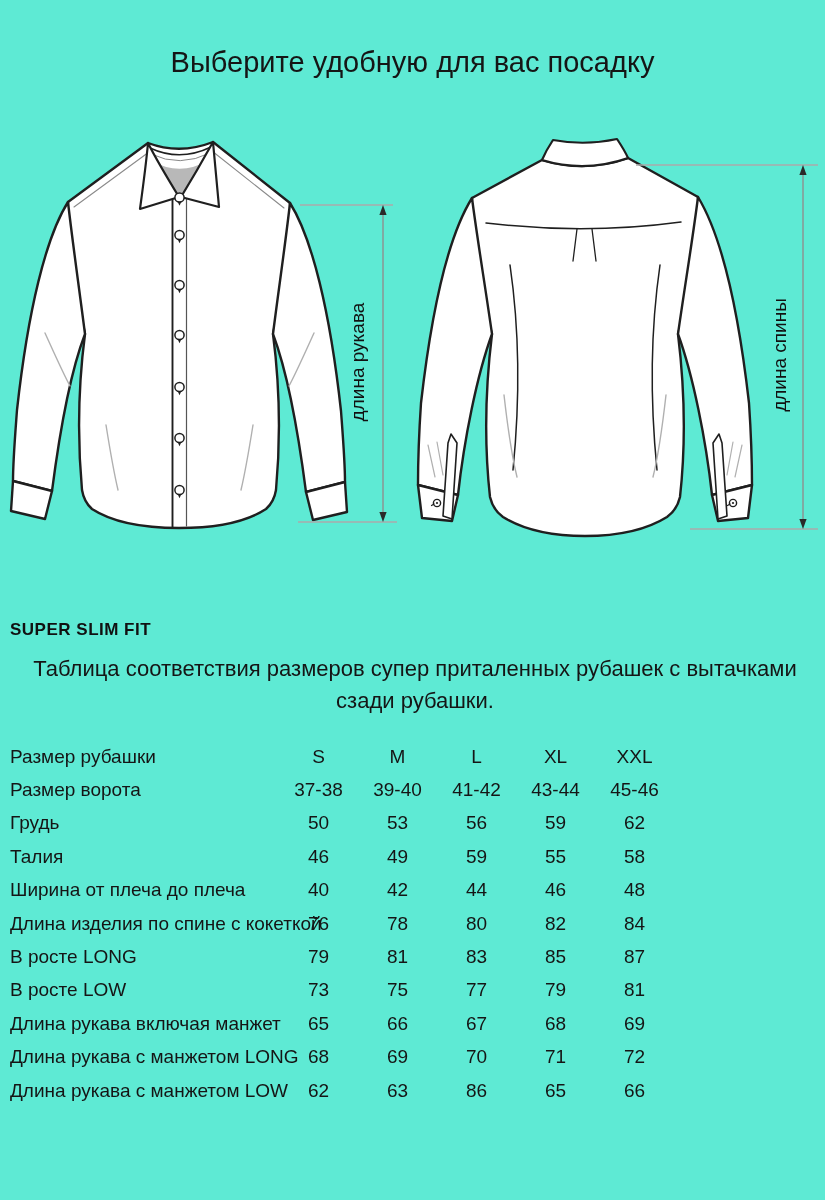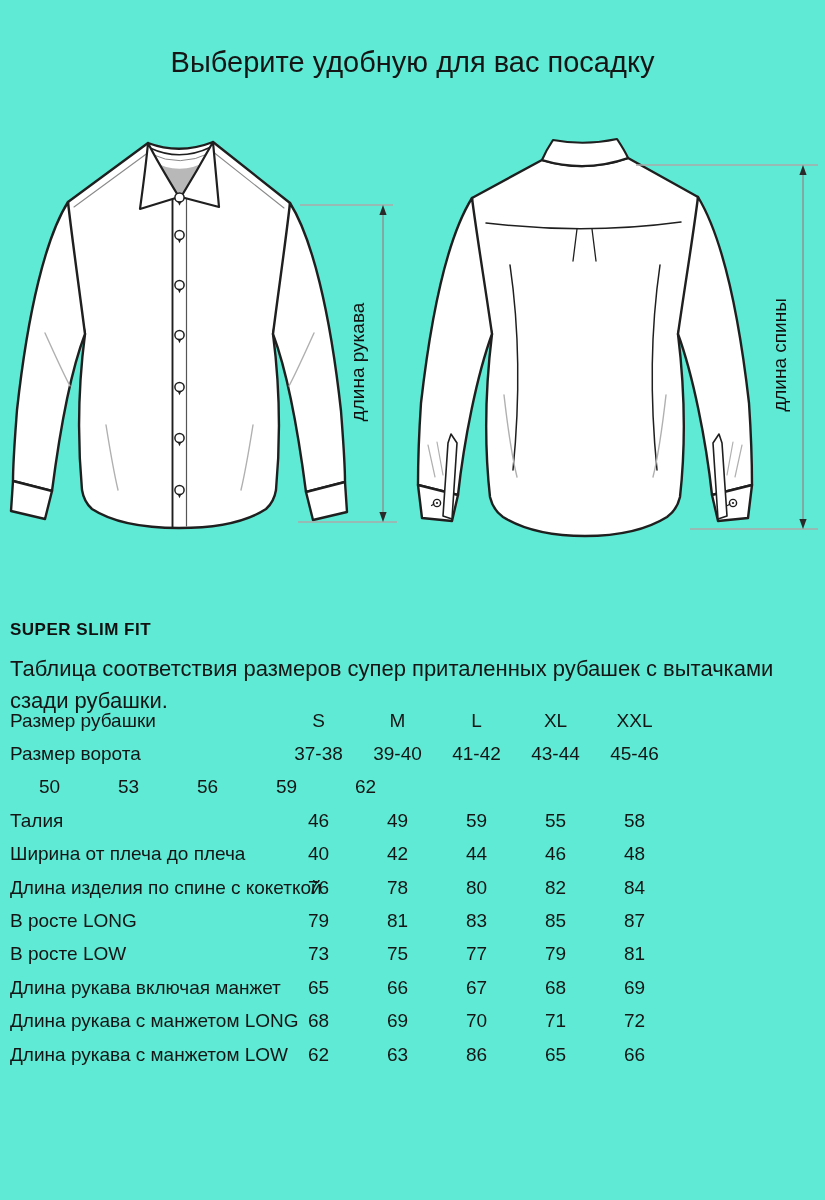--- a/index.html
+++ b/index.html
@@ -4,22 +4,22 @@
 <style>
   html,body{margin:0;padding:0;background:#ffffff;}
   .page{position:relative;width:825px;height:1200px;background:#5eead4;overflow:hidden;
         font-family:"Liberation Sans", sans-serif;color:#1a1a1a;}
   .title{position:absolute;top:44px;left:0;width:825px;text-align:center;
          font-size:29px;line-height:36px;color:#151515;}
   .figure{position:absolute;top:125px;left:0;width:825px;height:430px;}
   .section-heading{position:absolute;top:621px;left:10px;font-size:17px;font-weight:bold;
                    letter-spacing:0.5px;line-height:1;color:#111;}
   .section-desc{position:absolute;top:653px;left:10px;width:810px;font-size:22px;
-                line-height:32px;color:#151515;}
-  .size-table{position:absolute;top:704px;left:10px;width:664px;}
+                line-height:32px;color:#151515;text-align:center;}
+  .size-table{position:absolute;top:740px;left:10px;width:664px;}
   .size-row{display:flex;height:33.4px;align-items:center;}
   .size-row .lbl{width:269px;font-size:19px;color:#151515;white-space:nowrap;}
   .size-row .val{width:79px;font-size:19px;text-align:center;color:#151515;}
   svg text{font-family:"Liberation Sans", sans-serif;}
 </style>
 </head>
 <body>
 
 <div class="page">
 
@@ -177,20 +177,21 @@
       </div>
       <div class="size-row">
         <span class="lbl">Размер ворота</span>
         <span class="val">37-38</span>
         <span class="val">39-40</span>
         <span class="val">41-42</span>
         <span class="val">43-44</span>
         <span class="val">45-46</span>
       </div>
       <div class="size-row">
+        <span class="lbl">Грудь</span>
         <span class="val">50</span>
         <span class="val">53</span>
         <span class="val">56</span>
         <span class="val">59</span>
         <span class="val">62</span>
       </div>
       <div class="size-row">
         <span class="lbl">Талия</span>
         <span class="val">46</span>
         <span class="val">49</span>

